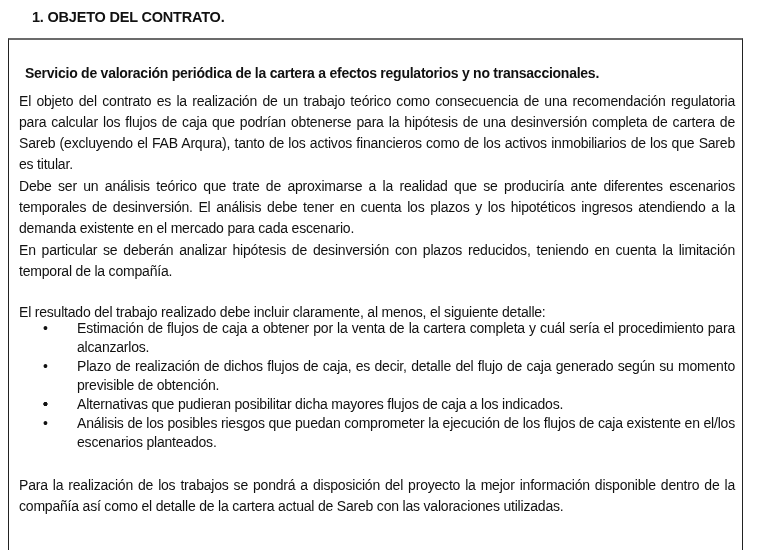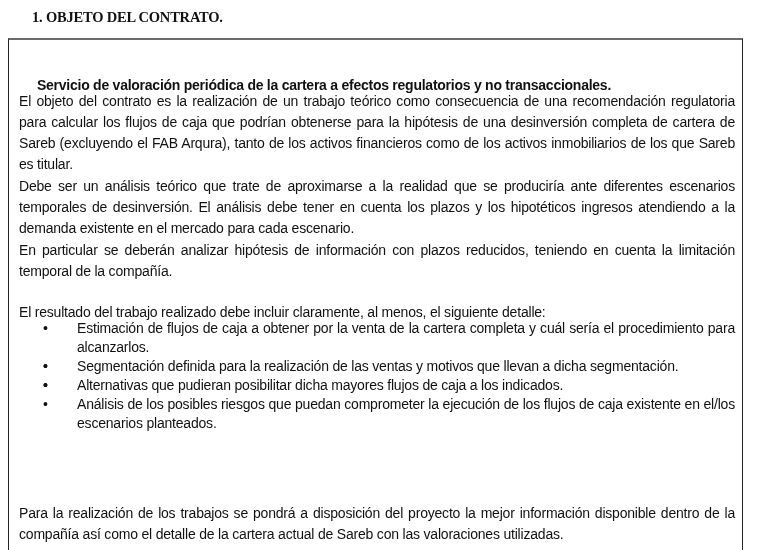--- a/index.html
+++ b/index.html
@@ -16,21 +16,20 @@
       color: #111111;
     }
     .section-heading {
       position: absolute;
       left: 32px;
       top: 9px;
       font-size: 14.5px;
       font-weight: bold;
       letter-spacing: -0.2px;
       margin: 0;
-      font-family: Liberation Serif, serif;
     }
     .box {
       position: absolute;
       left: 8px;
       top: 38px;
       width: 735px;
       height: 540px;
       border-top: 2px solid #6b6b6b;
       border-left: 1.5px solid #222;
       border-right: 1.5px solid #222;
@@ -43,21 +42,21 @@
       top: 0;
     }
     .subtitle {
       position: absolute;
       left: 2px;
       top: 21px;
       font-size: 14px;
       font-weight: bold;
       white-space: nowrap;
       letter-spacing: -0.25px;
-      margin: 16px;
+      margin: 4px;
     }
     .para {
       position: absolute;
       left: 0;
       width: 716px;
       font-size: 14px;
       line-height: 21px;
       text-align: justify;
       letter-spacing: -0.2px;
       margin: 0;
@@ -91,44 +90,44 @@
 <h1 class="section-heading">1. OBJETO DEL CONTRATO.</h1>
 
 <div class="box">
   <div class="box-inner">
     <p class="subtitle">Servicio de valoración periódica de la cartera a efectos regulatorios y no transaccionales.</p>
 
     <p class="para" style="top:51px;">El objeto del contrato es la realización de un trabajo teórico como consecuencia de una recomendación regulatoria para calcular los flujos de caja que podrían obtenerse para la hipótesis de una desinversión completa de cartera de Sareb (excluyendo el FAB Arqura), tanto de los activos financieros como de los activos inmobiliarios de los que Sareb es titular.</p>
 
     <p class="para" style="top:136px;">Debe ser un análisis teórico que trate de aproximarse a la realidad que se produciría ante diferentes escenarios temporales de desinversión. El análisis debe tener en cuenta los plazos y los hipotéticos ingresos atendiendo a la demanda existente en el mercado para cada escenario.</p>
 
-    <p class="para" style="top:200px;">En particular se deberán analizar hipótesis de información con plazos reducidos, teniendo en cuenta la limitación temporal de la compañía.</p>
+    <p class="para" style="top:200px;">En particular se deberán analizar hipótesis de desinversión con plazos reducidos, teniendo en cuenta la limitación temporal de la compañía.</p>
 
     <p class="para" style="top:262px;">El resultado del trabajo realizado debe incluir claramente, al menos, el siguiente detalle:</p>
 
     <ul class="bullets" style="top:279px;">
       <li class="bullet-item">
         <span class="bullet-dot">•</span>
         <span>Estimación de flujos de caja a obtener por la venta de la cartera completa y cuál sería el procedimiento para alcanzarlos.</span>
       </li>
       <li class="bullet-item">
         <span class="bullet-dot">•</span>
+        <span>Plazo de realización de dichos flujos de caja, es decir, detalle del flujo de caja generado según su momento previsible de obtención.</span>
       </li>
       <li class="bullet-item">
         <span class="bullet-dot">•</span>
-        <span>Segmentación definida para la realización de las ventas y motivos que llevan a dicha segmentación.</span>
       </li>
       <li class="bullet-item">
         <span class="bullet-dot">•</span>
       </li>
       <li class="bullet-item">
         <span class="bullet-dot">•</span>
         <span>Alternativas que pudieran posibilitar dicha mayores flujos de caja a los indicados.</span>
       </li>
       <li class="bullet-item">
         <span class="bullet-dot">•</span>
         <span>Análisis de los posibles riesgos que puedan comprometer la ejecución de los flujos de caja existente en el/los escenarios planteados.</span>
       </li>
     </ul>
 
-    <p class="para" style="top:463px;">Para la realización de los trabajos se pondrá a disposición del proyecto la mejor información disponible dentro de la compañía así como el detalle de la cartera actual de Sareb con las valoraciones utilizadas.</p>
+    <p class="para" style="top:435px;">Para la realización de los trabajos se pondrá a disposición del proyecto la mejor información disponible dentro de la compañía así como el detalle de la cartera actual de Sareb con las valoraciones utilizadas.</p>
   </div>
 </div>
 
 </body></html>

